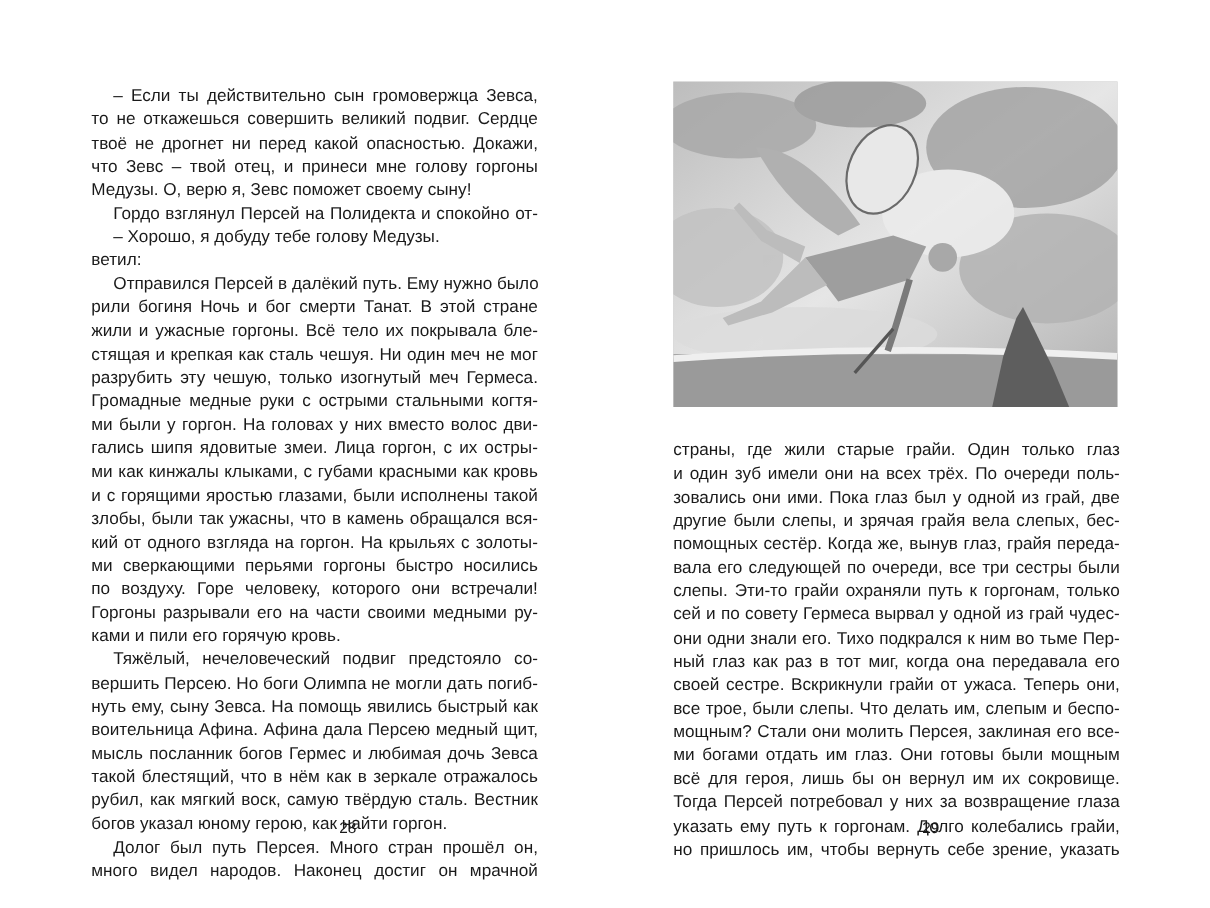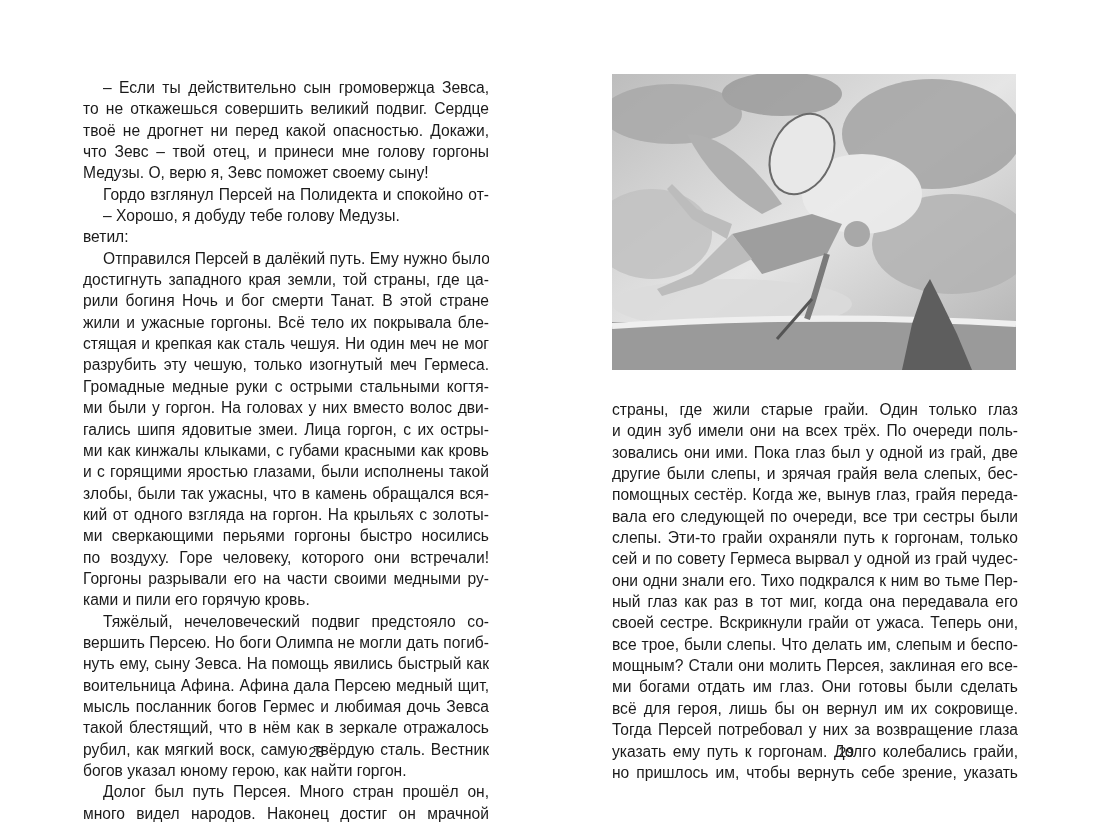--- a/index.html
+++ b/index.html
@@ -29,21 +29,20 @@
   <div class="col" id="left-col">
       <span class="line indent">– Если ты действительно сын громовержца Зевса,</span>
       <span class="line">то не откажешься совершить великий подвиг. Сердце</span>
       <span class="line">твоё не дрогнет ни перед какой опасностью. Докажи,</span>
       <span class="line">что Зевс – твой отец, и принеси мне голову горгоны</span>
       <span class="line last">Медузы. О, верю я, Зевс поможет своему сыну!</span>
       <span class="line indent">Гордо взглянул Персей на Полидекта и спокойно от-</span>
       <span class="line indent last">– Хорошо, я добуду тебе голову Медузы.</span>
       <span class="line last">ветил:</span>
       <span class="line indent">Отправился Персей в далёкий путь. Ему нужно было</span>
-      <span class="line">достигнуть западного края земли, той страны, где ца-</span>
       <span class="line">рили богиня Ночь и бог смерти Танат. В этой стране</span>
       <span class="line">жили и ужасные горгоны. Всё тело их покрывала бле-</span>
       <span class="line">стящая и крепкая как сталь чешуя. Ни один меч не мог</span>
       <span class="line">разрубить эту чешую, только изогнутый меч Гермеса.</span>
       <span class="line">Громадные медные руки с острыми стальными когтя-</span>
       <span class="line">ми были у горгон. На головах у них вместо волос дви-</span>
       <span class="line">гались шипя ядовитые змеи. Лица горгон, с их остры-</span>
       <span class="line">ми как кинжалы клыками, с губами красными как кровь</span>
       <span class="line">и с горящими яростью глазами, были исполнены такой</span>
       <span class="line">злобы, были так ужасны, что в камень обращался вся-</span>
@@ -108,20 +107,20 @@
       <span class="line">другие были слепы, и зрячая грайя вела слепых, бес-</span>
       <span class="line">помощных сестёр. Когда же, вынув глаз, грайя переда-</span>
       <span class="line">вала его следующей по очереди, все три сестры были</span>
       <span class="line">слепы. Эти-то грайи охраняли путь к горгонам, только</span>
       <span class="line">сей и по совету Гермеса вырвал у одной из грай чудес-</span>
       <span class="line">они одни знали его. Тихо подкрался к ним во тьме Пер-</span>
       <span class="line">ный глаз как раз в тот миг, когда она передавала его</span>
       <span class="line">своей сестре. Вскрикнули грайи от ужаса. Теперь они,</span>
       <span class="line">все трое, были слепы. Что делать им, слепым и беспо-</span>
       <span class="line">мощным? Стали они молить Персея, заклиная его все-</span>
-      <span class="line">ми богами отдать им глаз. Они готовы были сделать</span>
+      <span class="line">ми богами отдать им глаз. Они готовы были мощным</span>
       <span class="line">всё для героя, лишь бы он вернул им их сокровище.</span>
       <span class="line">Тогда Персей потребовал у них за возвращение глаза</span>
       <span class="line">указать ему путь к горгонам. Долго колебались грайи,</span>
       <span class="line">но пришлось им, чтобы вернуть себе зрение, указать</span>
     </div>
   <div class="page-num">29</div>
 </div>
 
 </body></html>

